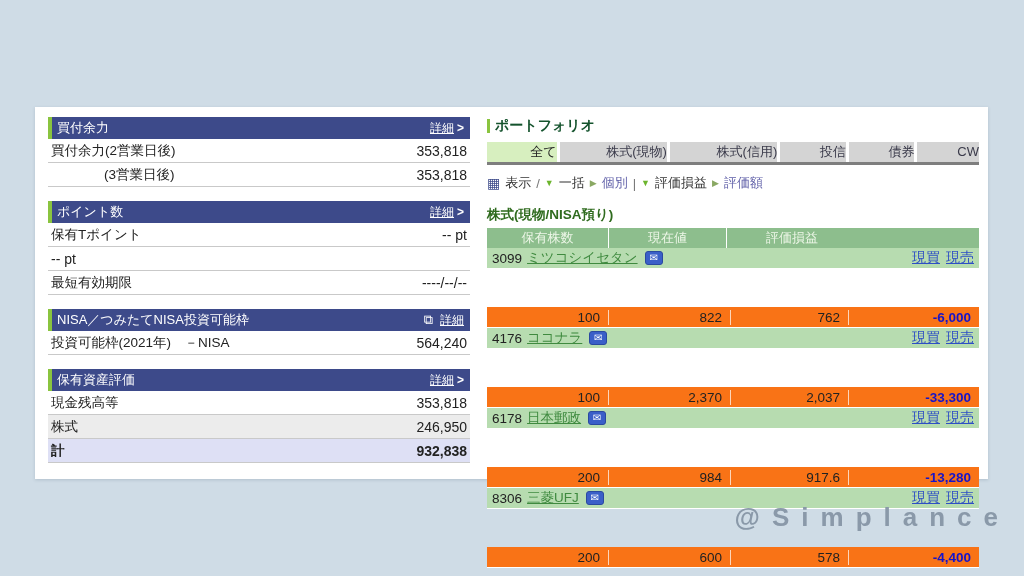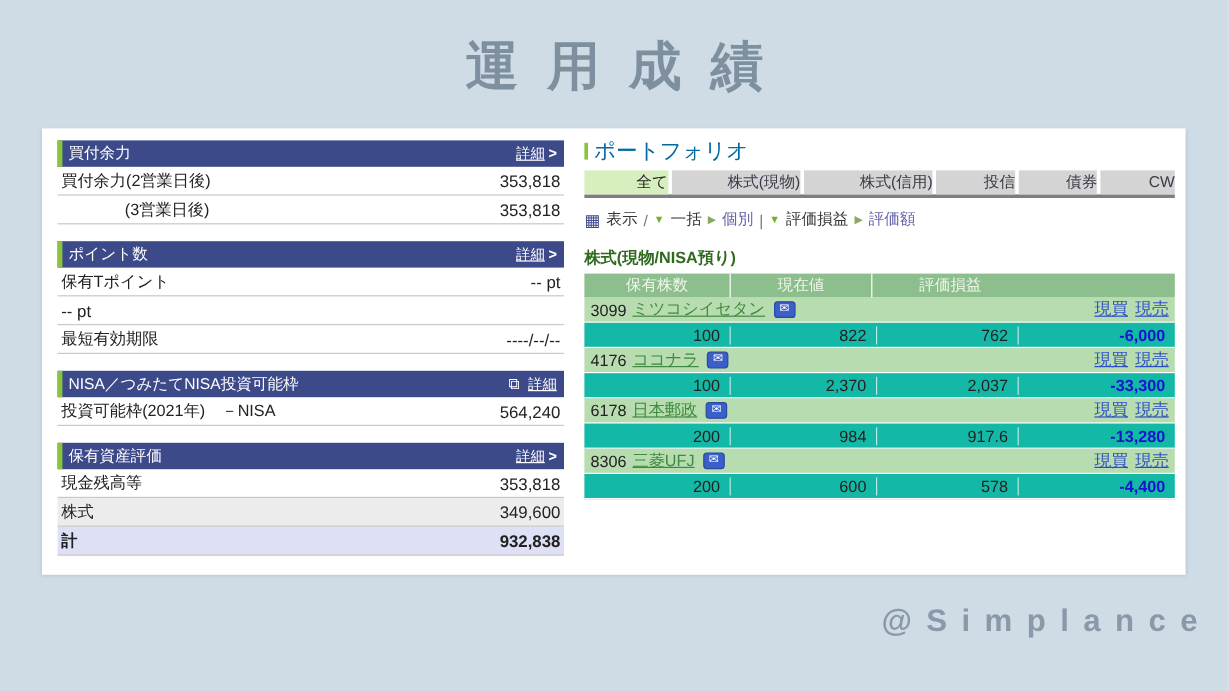--- a/index.html
+++ b/index.html
@@ -26,21 +26,21 @@
     border-bottom:1px solid #c9c9c9; font-size:13.5px; color:#222; padding:0 3px; }
   .row .val { font-size:14px; }
   .lbl.indent { padding-left:53px; }
   .row.alt { background:#ececec; }
   .row.total { background:#dee0f5; font-weight:bold; }
 
   
   .right-panel { position:absolute; left:452px; top:10px; width:492px; }
   .pf-title { display:flex; align-items:center; height:18px; }
   .pf-bar { width:3px; height:14px; background:#8ac43f; margin-right:5px; }
-  .pf-text { color:#0369a1; font-weight:normal; font-size:18px; }
+  .pf-text { color:#14532d; font-weight:bold; font-size:14px; }
 
   .tabs { display:flex; margin-top:7px; }
   .tab { height:20px; line-height:20px; text-align:right; font-size:13px; color:#3a3a4a;
     background:#d4d4d4; margin-right:3px; cursor:pointer; }
   .tab:nth-child(1){ width:70px; } .tab:nth-child(2){ width:108px; }
   .tab:nth-child(3){ width:108px; } .tab:nth-child(4){ width:66px; }
   .tab:nth-child(5){ width:66px; } .tab:nth-child(6){ width:62px; margin-right:0; }
   .tab.active { background:#d7efbf; color:#222; }
   .tab-underline { height:3px; background:#7e7e7e; width:100%; }
 
@@ -63,34 +63,33 @@
   .name-row { display:flex; justify-content:space-between; align-items:center;
     background:#b7dcb0; height:21px; padding:0 5px; border-bottom:1px solid #fff; }
   .name-left { display:flex; align-items:center; font-size:13.5px; color:#222; }
   .stock-link { color:#3f8a3f; text-decoration:underline; margin-left:5px; cursor:pointer; }
   .mail-icon { display:inline-block; width:18px; height:14px; background:#3a5fc8;
     border:1px solid #2a49a0; border-radius:3px; color:#fff; font-size:10px; line-height:12px;
     text-align:center; margin-left:7px; cursor:pointer; }
   .name-right { display:flex; gap:6px; font-size:14px; }
   .blink { color:#2e4fc4; text-decoration:underline; cursor:pointer; }
 
-  .val-row { display:flex; align-items:center; background:#14b8a6; height:21px;
-    border-bottom:1px solid #fff; font-size:13.5px; color:#222; }
+  .val-row { display:flex; align-items:center; background:#f97316; height:21px;
+    border-bottom:1px solid #fff; font-size:13.5px; color:#222;margin-top:38px; }
   .td { text-align:right; padding-right:8px; border-right:1px solid rgba(255,255,255,.7); }
   .td:last-child { border-right:none; }
   .td.pl { color:#1414cc; font-weight:bold; }
 
   .watermark { position:absolute; top:502px; right:14px; font-size:26px; font-weight:bold;
     letter-spacing:12px; color:#8a99a9; }
 </style>
 </head>
 <body>
 
 <div class="page">
-  <div class="page-title">運用成績</div>
 
   <div class="card">
 
     <div class="left-panel">
 
       <div class="section">
         <div class="sec-header">
           <span>買付余力</span>
           <span class="sec-link">
               <u>詳細</u>
@@ -149,21 +148,21 @@
               <u>詳細</u>
               <span class="arrow">&gt;</span>
             </span>
         </div>
         <div class="row">
           <span class="lbl">現金残高等</span>
           <span class="val">353,818</span>
         </div>
         <div class="row alt">
           <span class="lbl">株式</span>
-          <span class="val">349,600</span>
+          <span class="val">246,950</span>
         </div>
         <div class="row total">
           <span class="lbl">計</span>
           <span class="val">932,838</span>
         </div>
       </div>
     </div>
 
     <div class="right-panel">
       <div class="pf-title">

